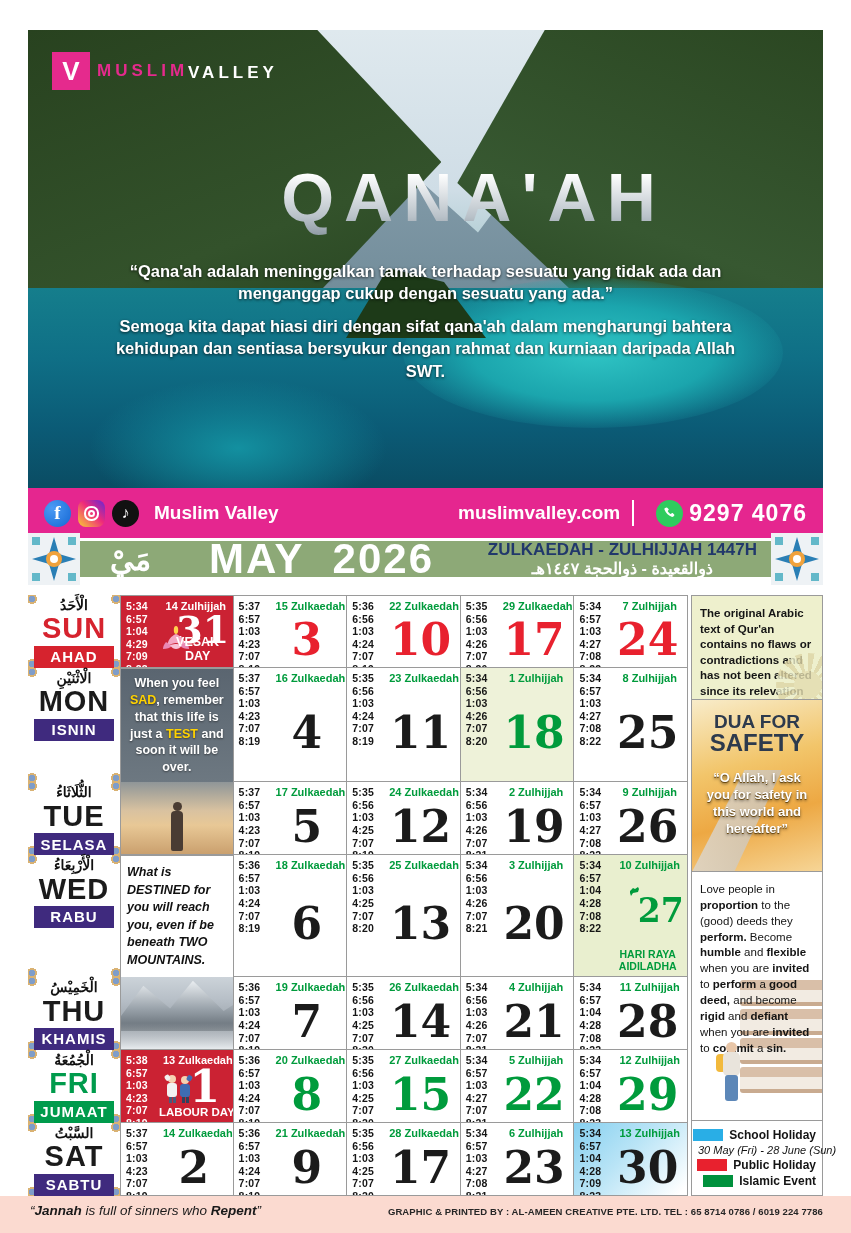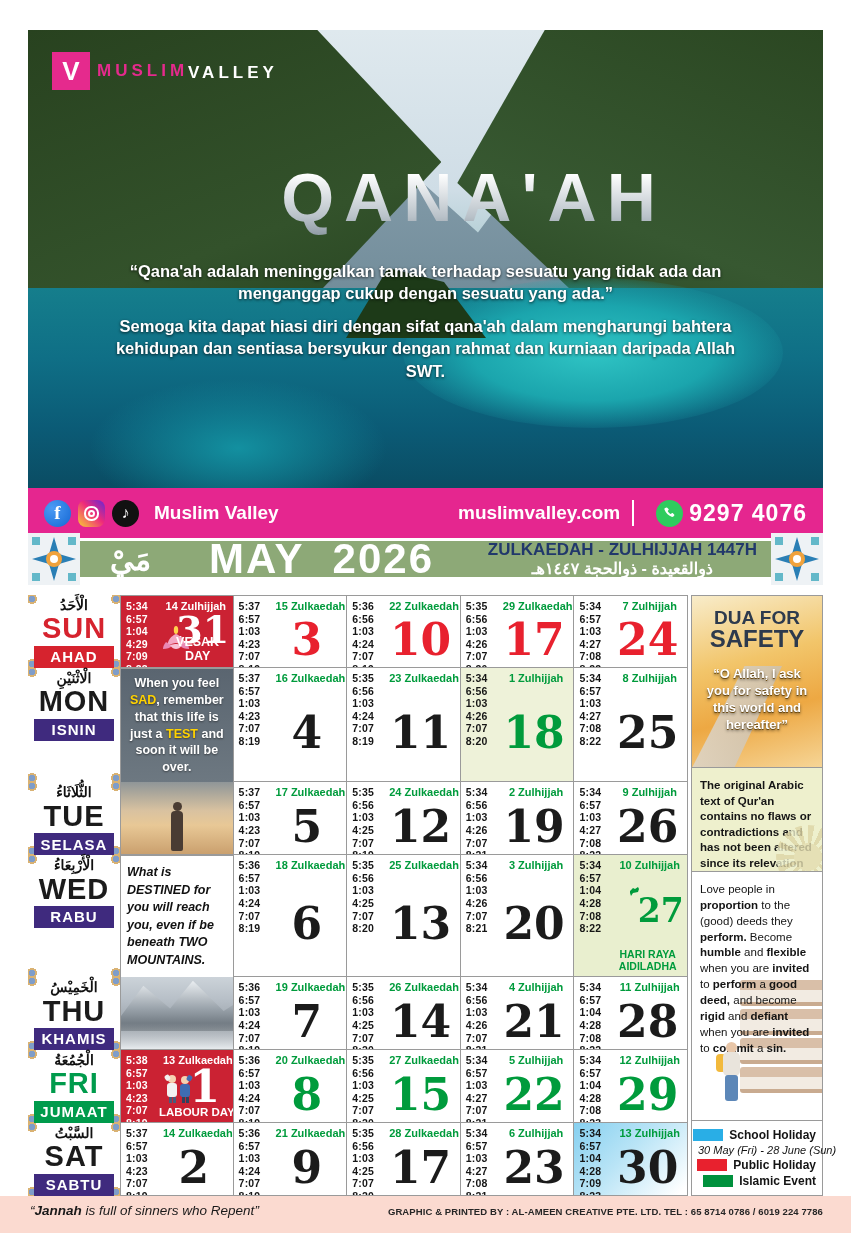--- a/index.html
+++ b/index.html
@@ -657,31 +657,31 @@
           <div>4:28</div>
           <div>7:09</div>
           <div>8:23</div>
         </div>
         <div class="hijri">13 Zulhijjah</div>
         <div class="dnum" style="color: rgb(27, 27, 27);">30</div>
       </div>
     </div>
 
   <div class="sidebar">
+    <div class="panel quran">
+      <span>The original Arabic text of Qur'an contains no flaws or contradictions and has not been altered since its relevation</span>
+      <div class="mandala"></div>
+    </div>
     <div class="panel dua">
       <div class="wing"></div>
       <div class="dua-title">
         <div class="t1">DUA FOR</div>
         <div class="t2">SAFETY</div>
       </div>
       <div class="dua-quote">“O Allah, I ask you for safety in this world and hereafter”</div>
-    </div>
-    <div class="panel quran">
-      <span>The original Arabic text of Qur'an contains no flaws or contradictions and has not been altered since its relevation</span>
-      <div class="mandala"></div>
     </div>
     <div class="panel love">
       <div class="love-text" id="loveText"><span>Love people in </span><span style="font-weight: bold;">proportion</span><span> to the (good) deeds they </span><span style="font-weight: bold;">perform.</span><span> Become </span><span style="font-weight: bold;">humble</span><span> and </span><span style="font-weight: bold;">flexible</span><span> when you are </span><span style="font-weight: bold;">invited</span><span> to </span><span style="font-weight: bold;">perform</span><span> a </span><span style="font-weight: bold;">good deed,</span><span> and become </span><span style="font-weight: bold;">rigid</span><span> and </span><span style="font-weight: bold;">defiant</span><span> when you are </span><span style="font-weight: bold;">invited</span><span> to </span><span style="font-weight: bold;">commit</span><span> a </span><span style="font-weight: bold;">sin.</span></div>
       <div class="books">
         <div class="book" style="top:0;"></div>
         <div class="book" style="top:29px;"></div>
         <div class="book" style="top:58px;"></div>
         <div class="book" style="top:87px;"></div>
       </div>
       <div class="figurine">
@@ -702,17 +702,17 @@
           <div class="leg-label">Public Holiday</div>
         </div>
         <div class="leg-row">
           <div class="leg-swatch" style="background: rgb(0, 145, 61);"></div>
           <div class="leg-label">Islamic Event</div>
         </div>
       </div>
   </div>
 
   <div class="footer">
-    <div class="jannah" id="jannah"><span>“</span><span style="font-weight: bold;">Jannah</span><span> is full of sinners who </span><span style="font-weight: normal; text-align: center;">Repent</span><span>”</span></div>
+    <div class="jannah" id="jannah"><span>“</span><span style="font-weight: bold;">Jannah</span><span> is full of sinners who </span><span style="font-weight: bold; text-align: center;">Repent</span><span>”</span></div>
     <div class="printed">GRAPHIC &amp; PRINTED BY : AL-AMEEN CREATIVE PTE. LTD.    TEL : 65 8714 0786 / 6019 224 7786</div>
   </div>
 
 </div>
 
 </body></html>

